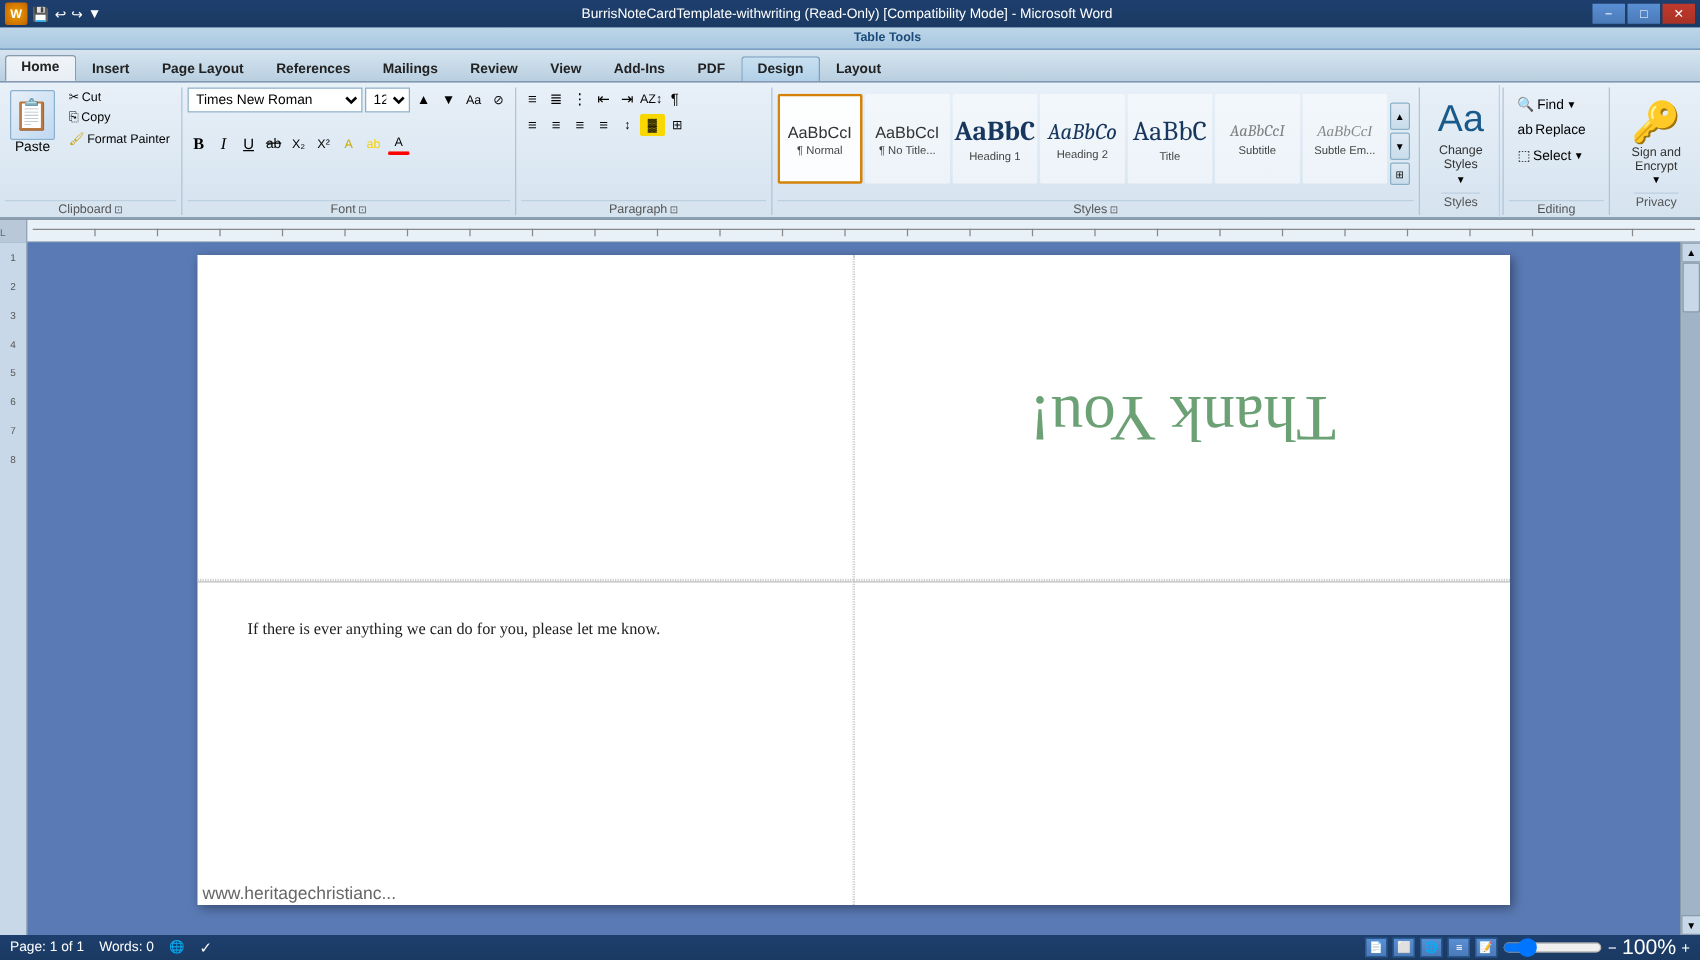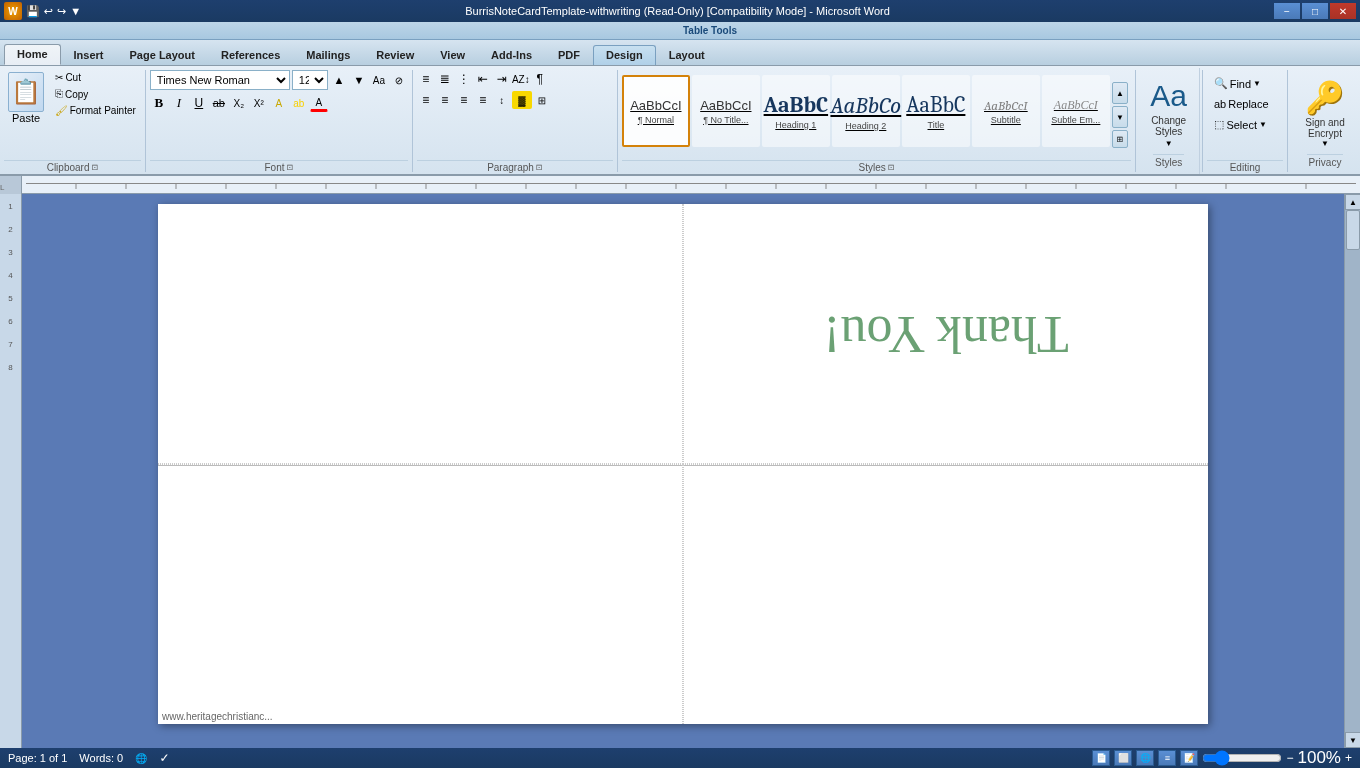--- a/index.html
+++ b/index.html
@@ -89,21 +89,21 @@
       font-size: 10px;
       padding: 1px 4px;
       background: transparent;
       border: 1px solid transparent;
       cursor: pointer;
       display: flex;
       align-items: center;
       gap: 2px;
       border-radius: 2px;
     }
-    .font-row { display: flex; align-items: center; gap: 2px; margin-bottom: 2px; }
+    .font-row { display: flex; align-items: center; gap: 2px; margin-bottom: 14px; }
     .font-select {
       font-size: 11px;
       border: 1px solid #8ab0c8;
       padding: 1px 2px;
       background: white;
       width: 140px;
       height: 20px;
     }
     .font-size-select {
       font-size: 11px;
@@ -254,21 +254,21 @@
       font-size: 13px;
       color: #222;
     }
     .bottom-text-area p { margin-bottom: 12px; }
 
     
     .watermark-url {
       position: absolute;
       bottom: 2px;
       left: 4px;
-      font-size: 10px;
+      font-size: 14px;
       color: #666;
     }
 
     
     .status-bar {
       background: linear-gradient(to bottom, #1e3f6e, #1a3a62);
       height: 20px;
       display: flex;
       align-items: center;
       padding: 0 8px;
@@ -343,24 +343,24 @@
       gap: 2px;
     }
     .group-divider {
       width: 1px;
       background: #b0c4d8;
       margin: 2px 2px;
       align-self: stretch;
     }
 
     .para-row { display: flex; gap: 1px; margin-bottom: 1px; }
-    .styles-list-container { display: flex; gap: 2px; height: 80px; overflow: hidden; text-decoration: underline; }
+    .styles-list-container { display: flex; gap: 2px; height: 80px; overflow: hidden; }
 
     .heading1-preview { font-family: 'Cambria', serif; font-size: 22px; color: #17375e; font-weight: bold; }
-    .heading2-preview { font-family: 'Cambria', serif; font-size: 23px; color: #17375e; font-style: italic; text-align: center; }
+    .heading2-preview { font-family: 'Cambria', serif; font-size: 18px; color: #17375e; font-style: italic; text-align: center; }
     .title-preview { font-family: 'Cambria', serif; font-size: 22px; color: #17375e; }
     .subtitle-preview { font-family: 'Cambria', serif; font-size: 13px; color: #7f7f7f; font-style: italic; }
     .subtle-em-preview { font-family: serif; font-size: 12px; color: #888; font-style: italic; }
 
   </style>
 </head>
 <body>
 
 <div class="title-bar">
   <div class="title-bar-left">
@@ -654,20 +654,21 @@
 
       <div class="page-cell cell-top-right" style="position:relative;">
         <div class="thank-you-container">
           <div class="thank-you-text">Thank You!</div>
         </div>
       </div>
 
       <div class="page-cell cell-bottom-left" style="position:relative;">
         <div class="separator-line"></div>
         <div class="bottom-text-area">
+          <p>If there is ever anything we can do for you, please let me know.</p>
         </div>
         <div class="watermark-url">www.heritagechristianc...</div>
       </div>
 
       <div class="page-cell cell-bottom-right">
         <div class="separator-line"></div>
       </div>
     </div>
   </div>
 

